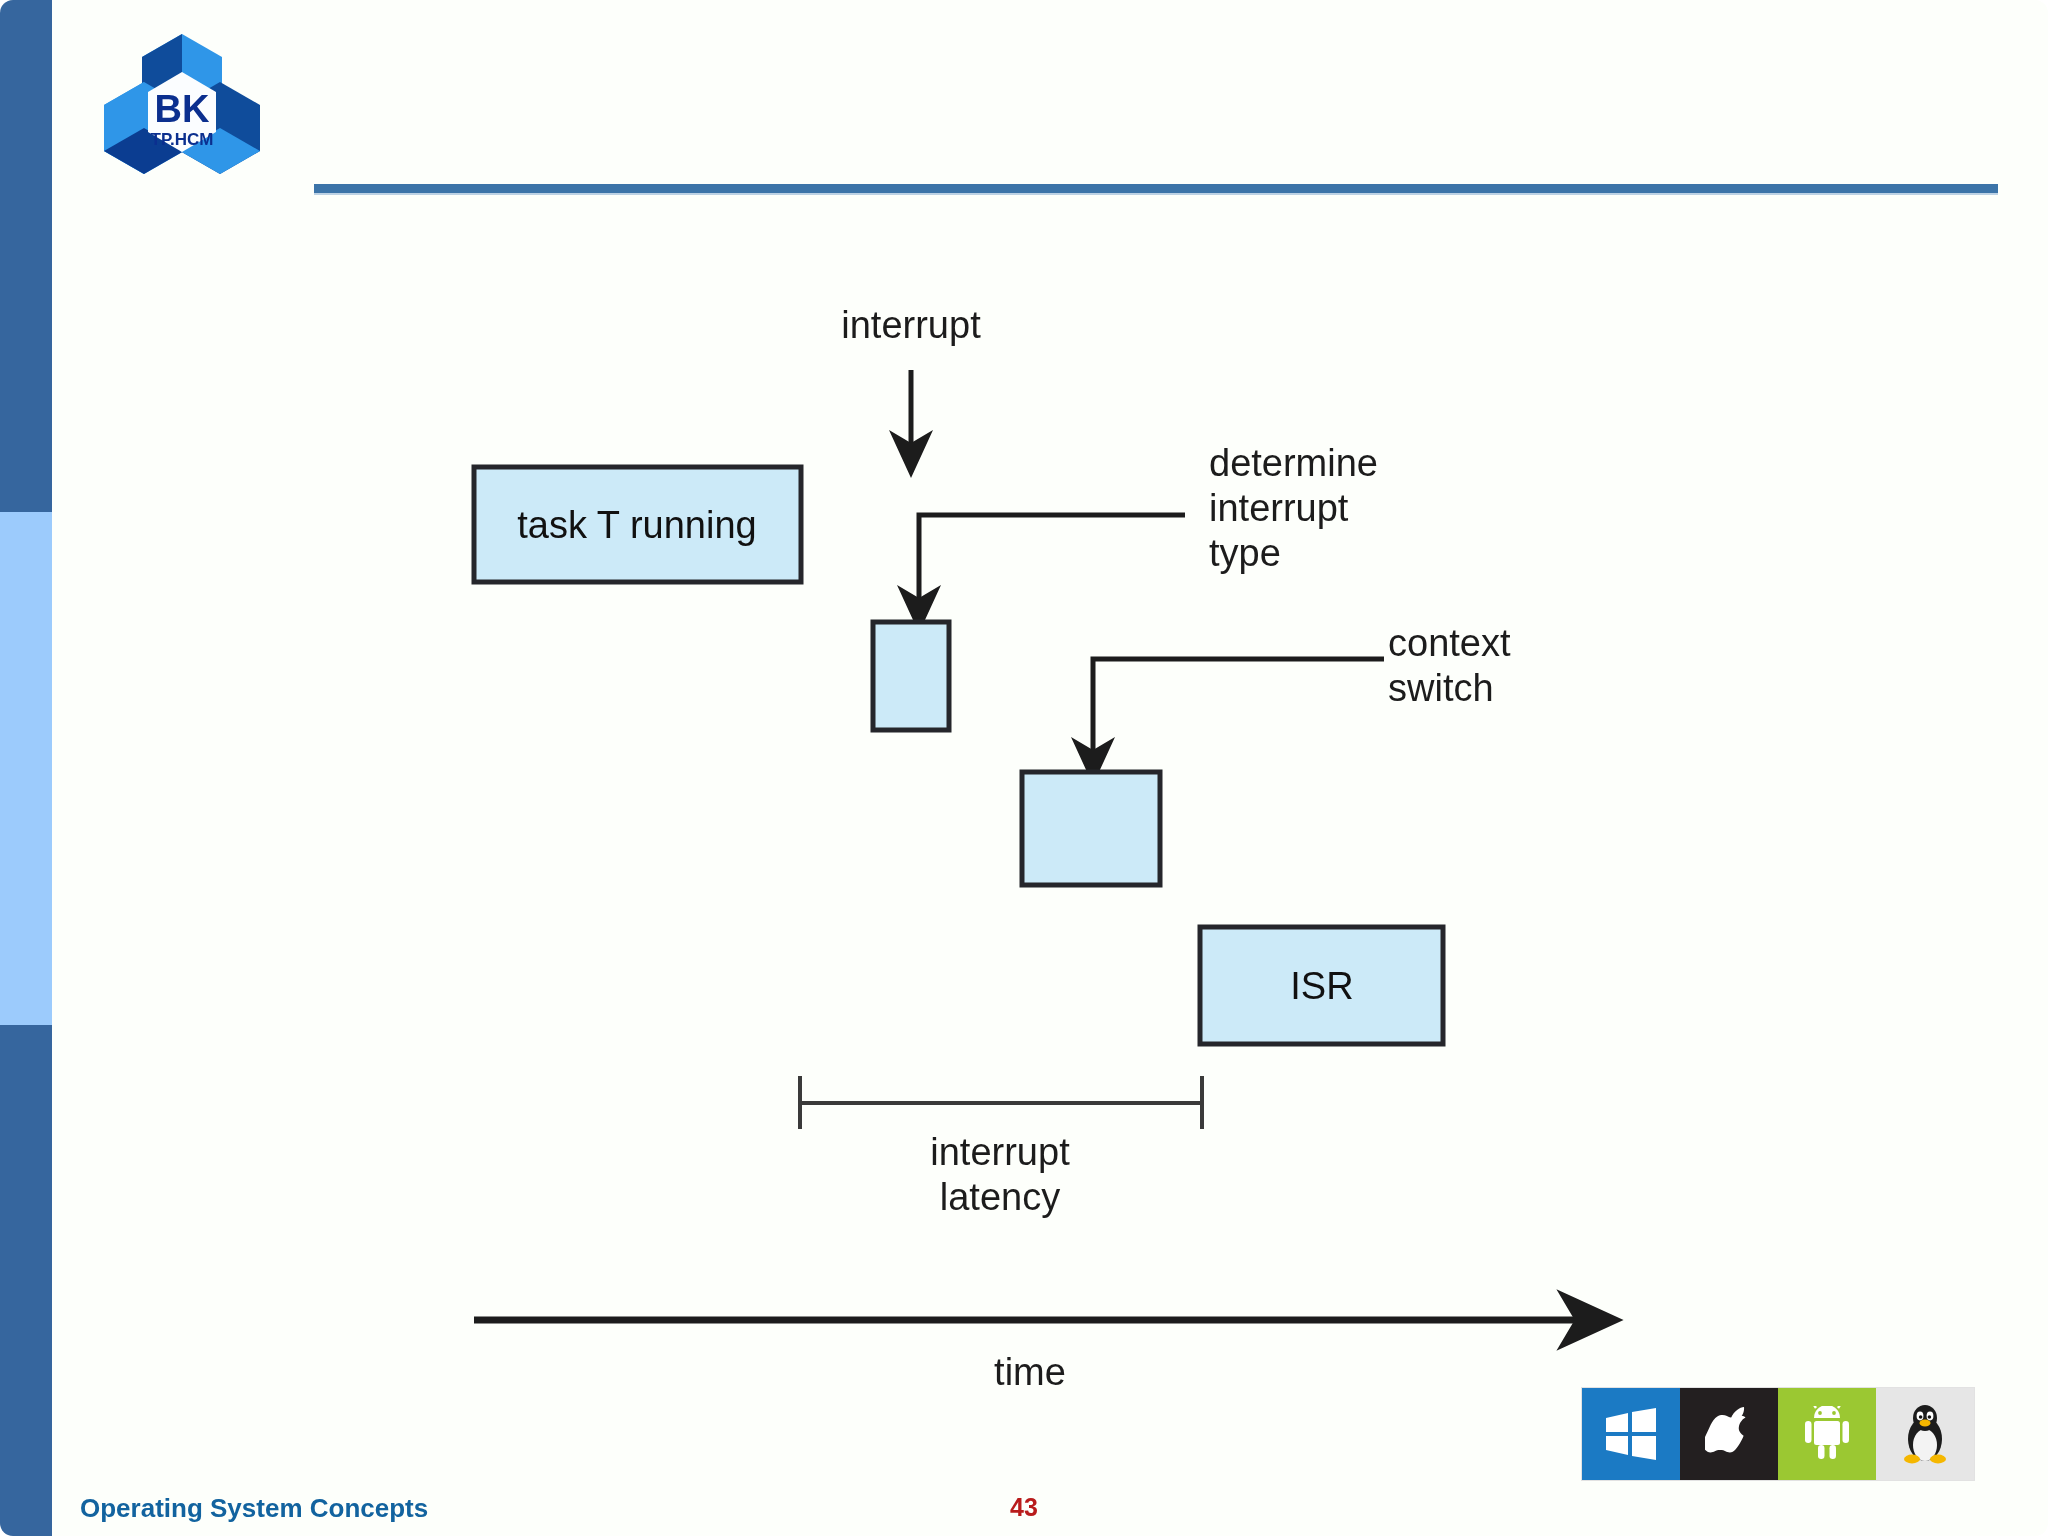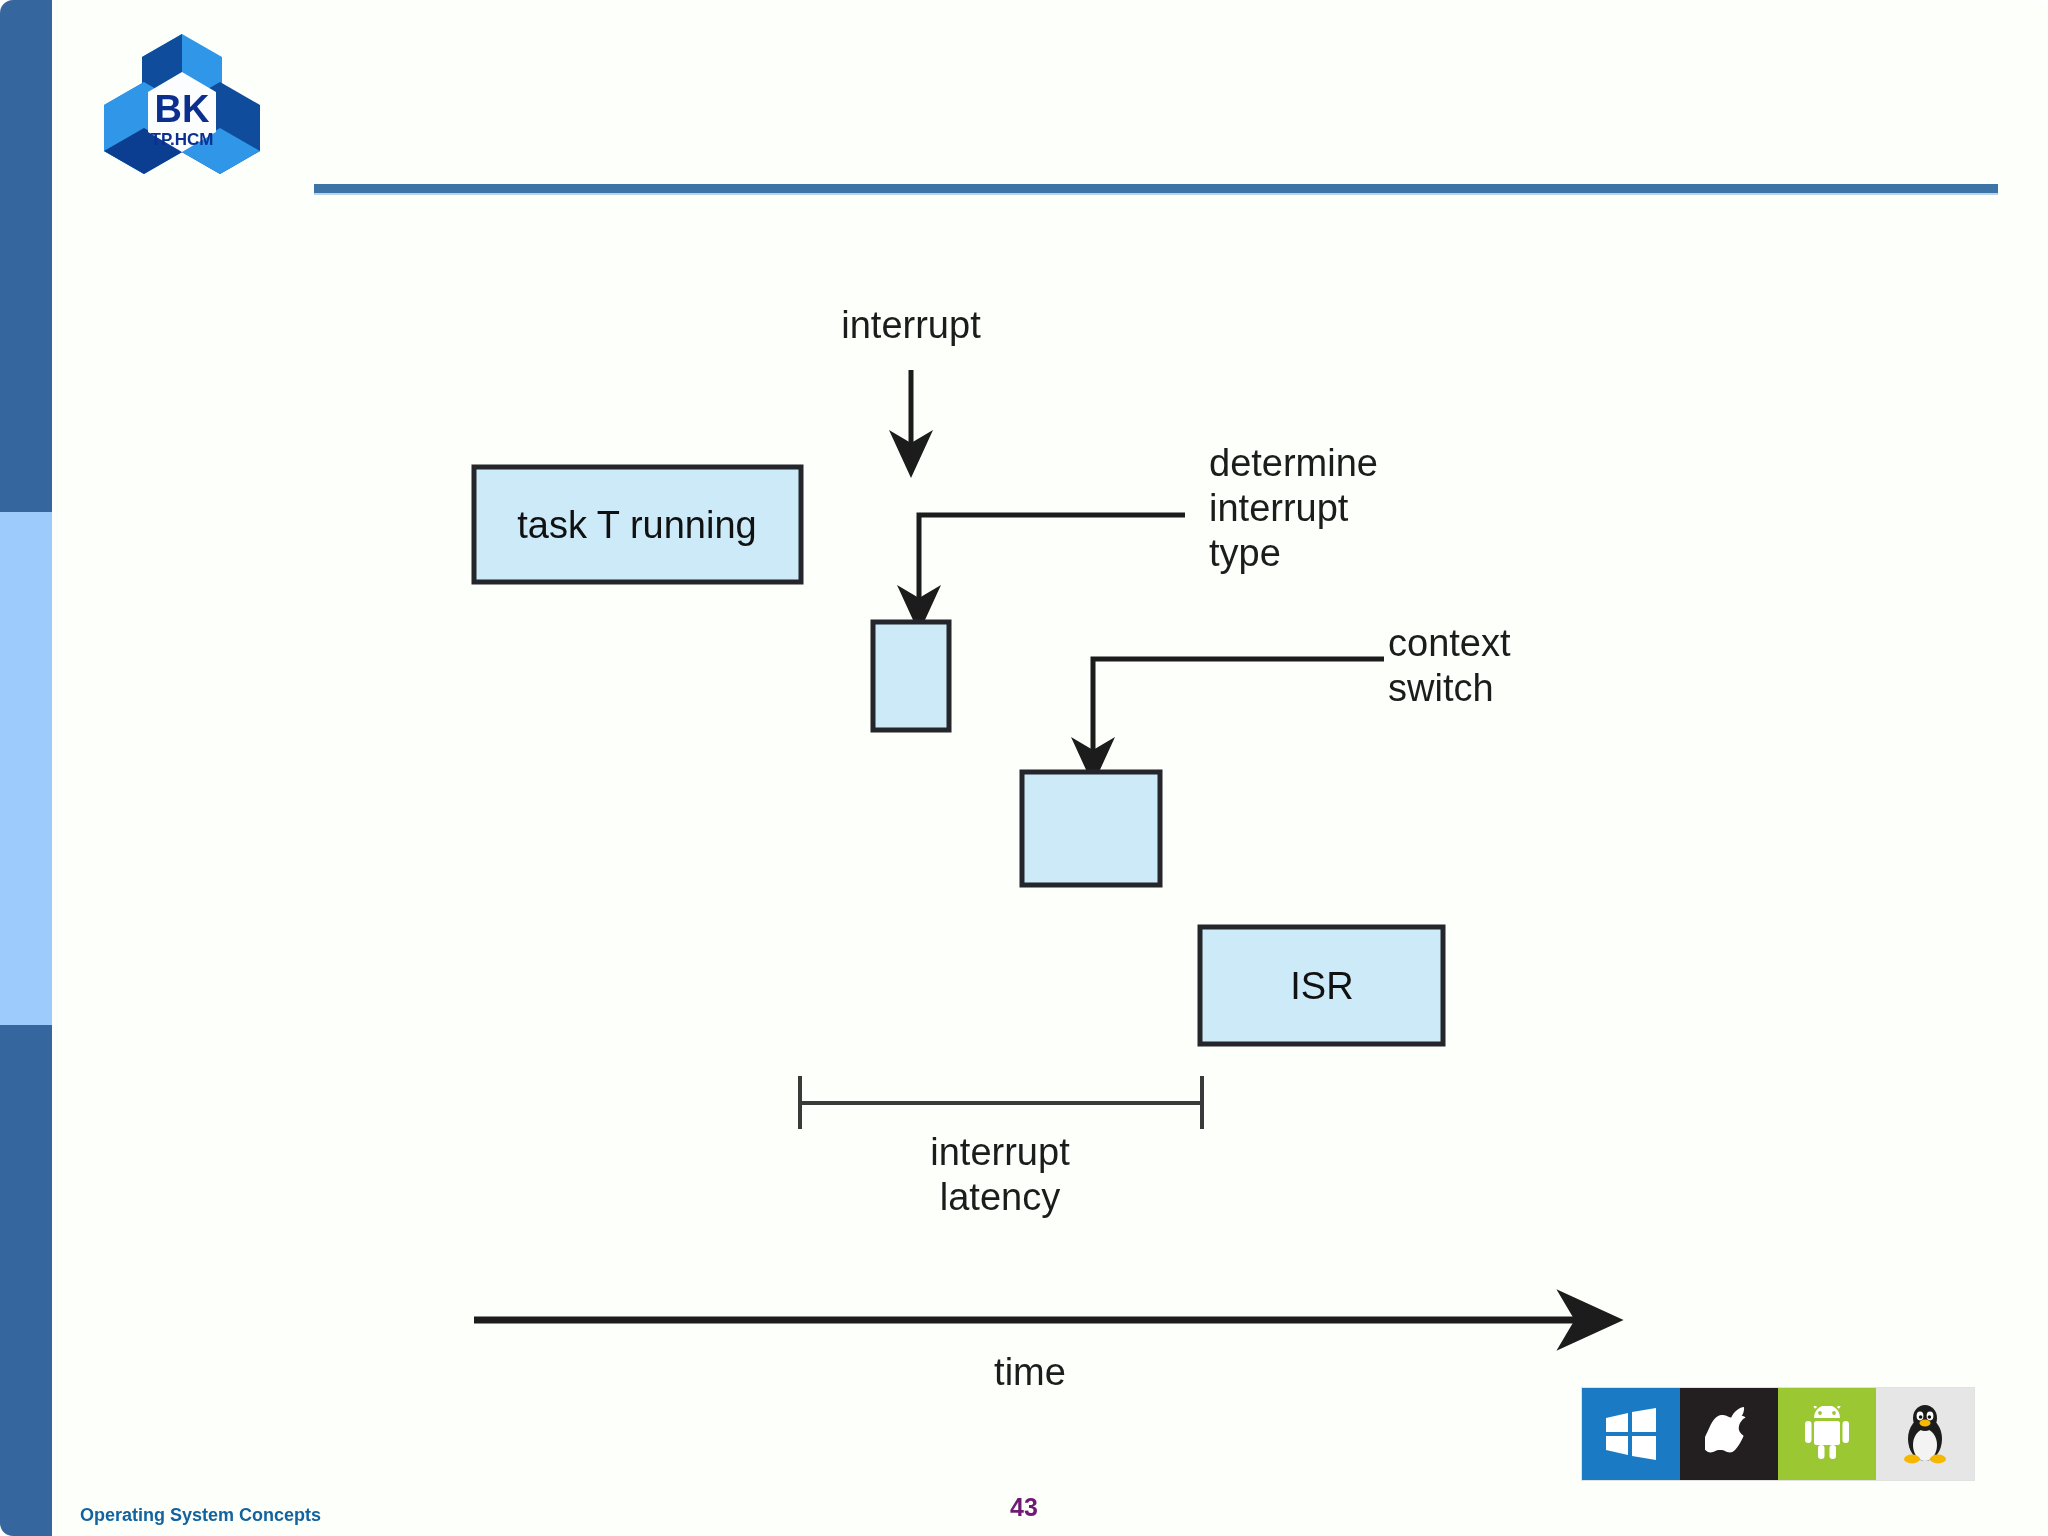--- a/index.html
+++ b/index.html
@@ -98,31 +98,30 @@
   .os-apple   { background: #231f20; }
   .os-android { background: #9bc832; }
   .os-linux   { background: #e6e6e6; }
 
   
   .footer-left {
     position: absolute;
     left: 80px;
     top: 1493px;
     color: #12639f;
-    font-size: 18px;
-    font-weight: bold;
-    margin-top: 12px;
+    font-size: 26px;
+    font-weight: bold;
   }
   .footer-page {
     position: absolute;
     left: 0;
     top: 1493px;
     width: 2048px;
     text-align: center;
-    color: #701a75;
+    color: #b91c1c;
     font-size: 25px;
     font-weight: bold;
   }
   .footer-right {
     position: absolute;
     right: 66px;
     top: 1493px;
     color: #12639f;
     font-size: 25px;
     font-weight: bold;

